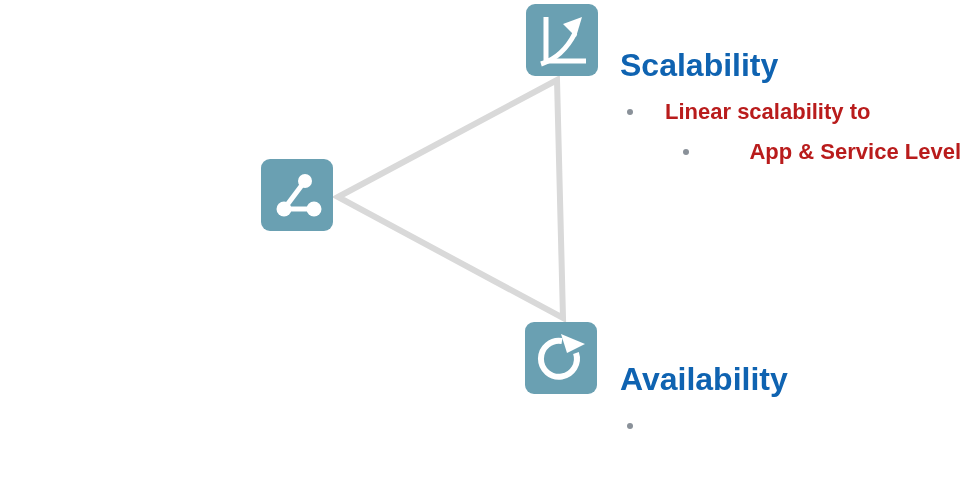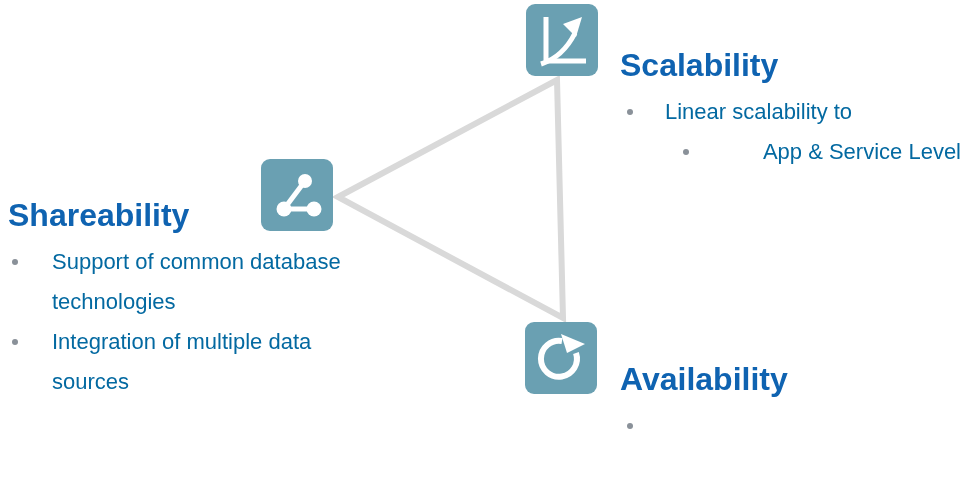--- a/index.html
+++ b/index.html
@@ -38,24 +38,24 @@
   .node h2 {
     margin: 0;
     font-size: 32px;
     line-height: 38px;
     font-weight: bold;
     color: #0F63B1;
   }
   .bullets { margin-top: 8px; }
   .bullet {
     position: relative;
-    color: #0369a1;
+    color: #b91c1c;
     font-size: 22px;
     line-height: 40px;
-    font-weight: 400;
+    font-weight: 700;
   }
   .bullet .dot {
     position: absolute;
     width: 6px; height: 6px;
     border-radius: 50%;
     background: #8A9199;
     top: 17px;
   }
   .node-scalability .bullet.l1 { padding-left: 45px; }
   .node-scalability .bullet.l1 .dot { left: 7px; }
@@ -109,33 +109,20 @@
         <span class="dot"></span>
         <span>Linear scalability to</span>
       </div>
       <div class="bullet l2">
         <span class="dot"></span>
         <span>App &amp; Service Level</span>
       </div>
     </div>
   </div>
 
-  <div class="node node-shareability">
-    <h2>Shareability</h2>
-    <div class="bullets">
-      <div class="bullet l1">
-        <span class="dot"></span>
-        <span>Support of common database technologies</span>
-      </div>
-      <div class="bullet l1">
-        <span class="dot"></span>
-        <span>Integration of multiple data sources</span>
-      </div>
-    </div>
-  </div>
 
   <div class="node node-availability">
     <h2>Availability</h2>
     <div class="bullets">
       <div class="bullet l1">
         <span class="dot"></span>
       </div>
     </div>
   </div>
 

